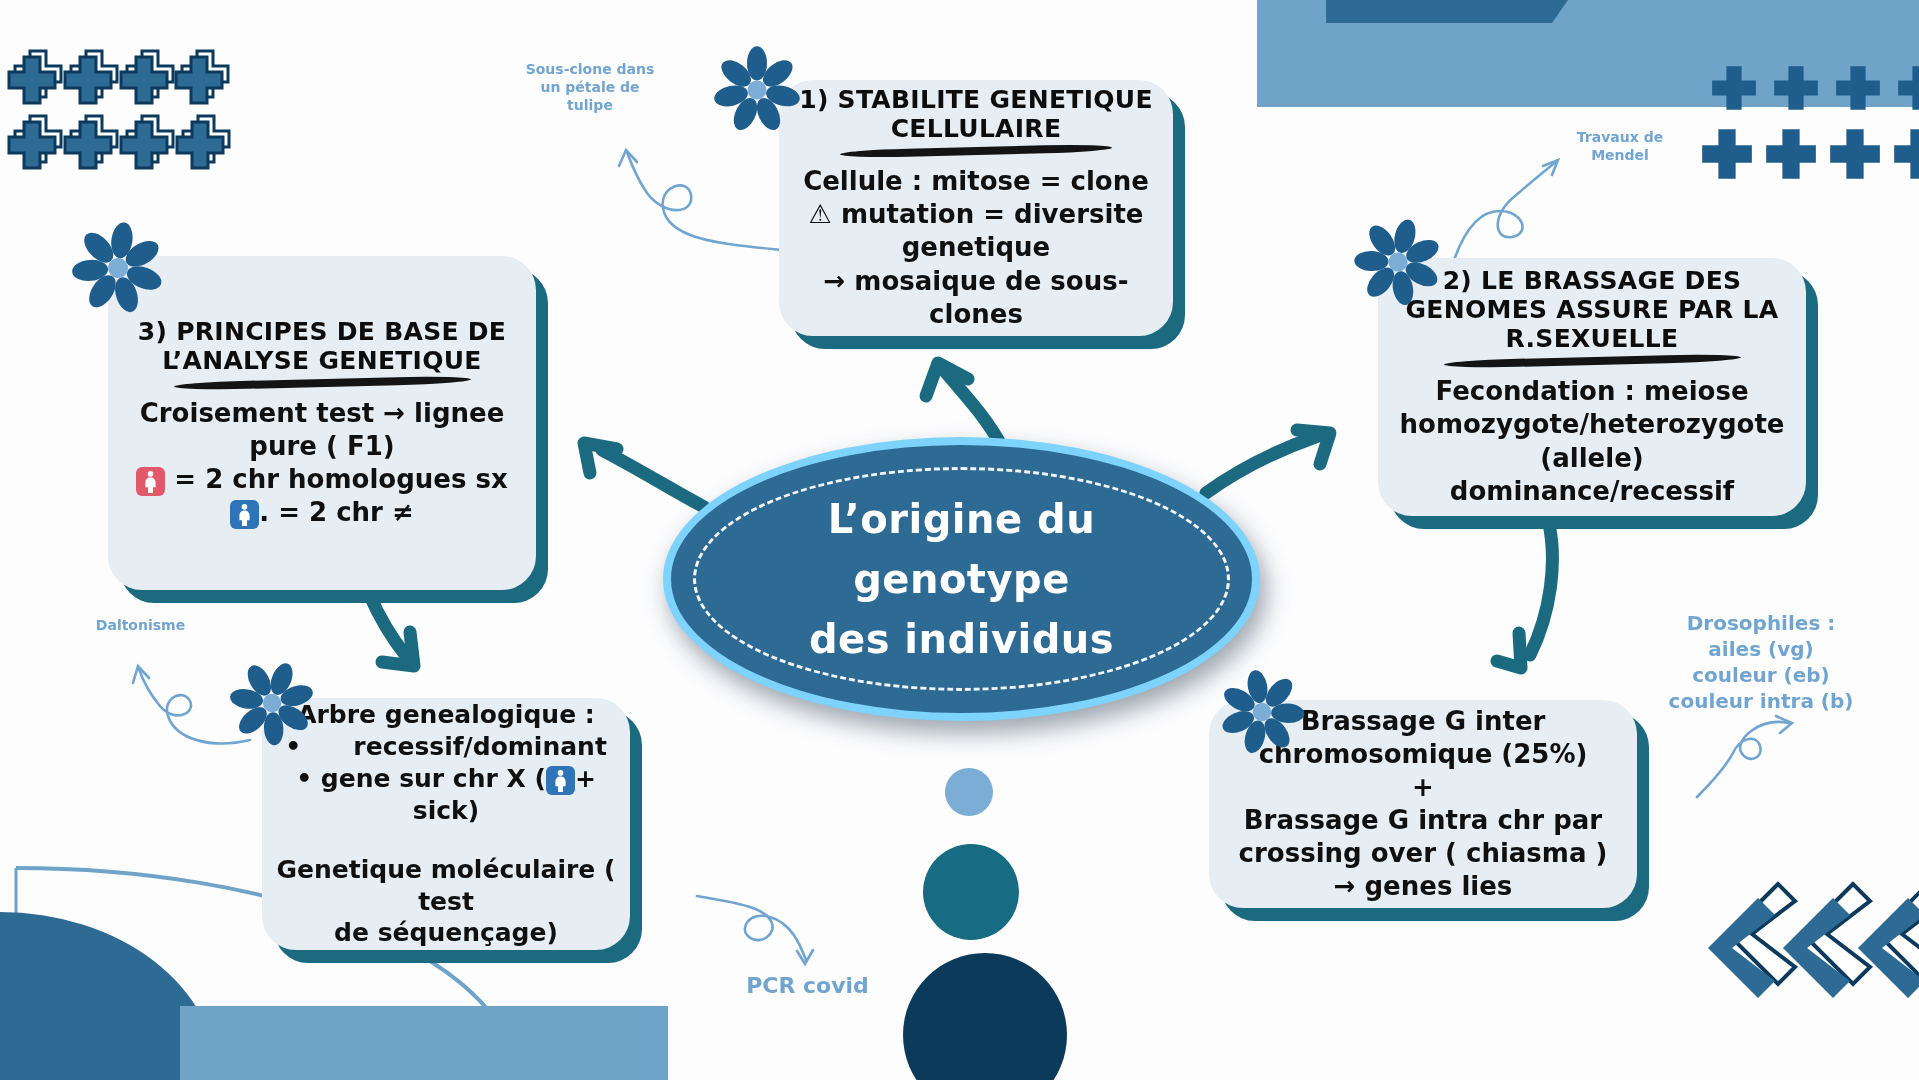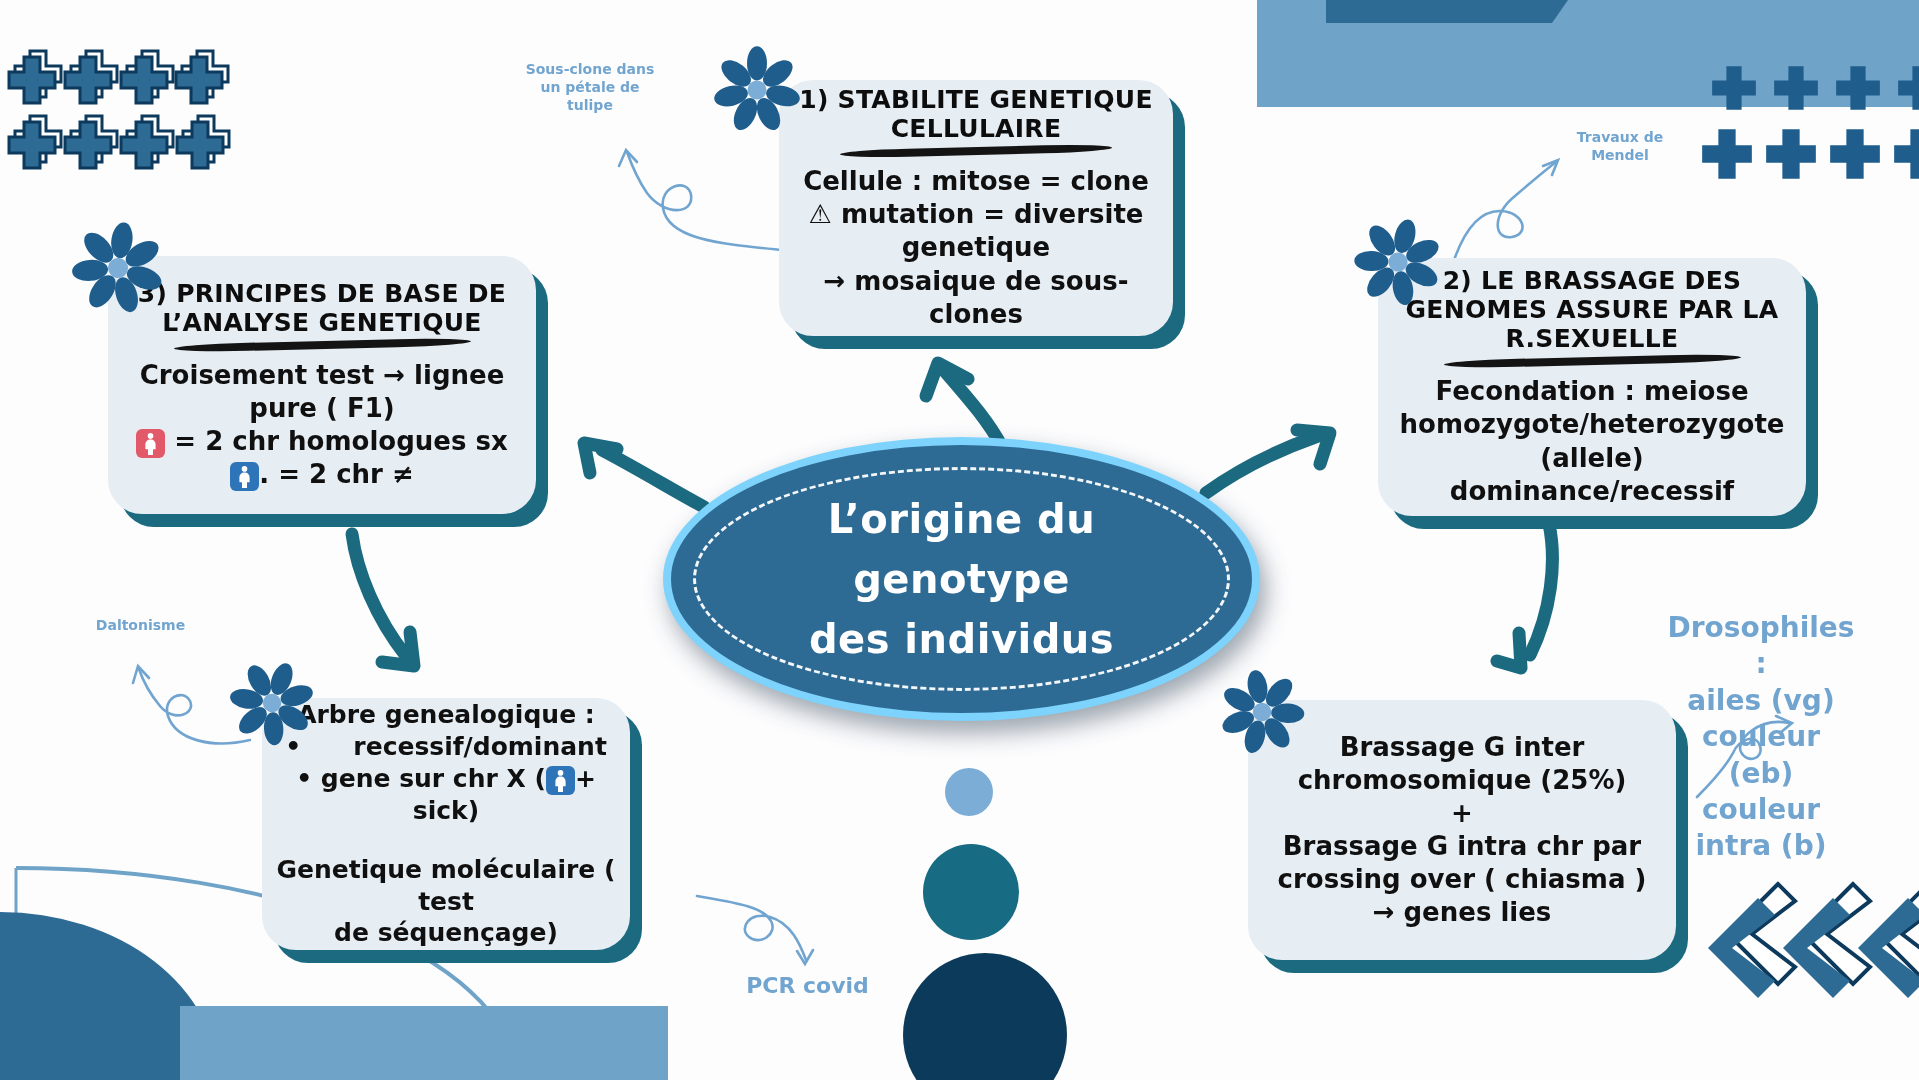--- a/index.html
+++ b/index.html
@@ -30,21 +30,21 @@
                 background:#7dd3fc;border-radius:50%;box-shadow:6px 12px 24px rgba(35,55,75,.45);}
   .ellipse-inner{position:absolute;inset:8px;background:var(--blue);border-radius:50%;
                  display:flex;align-items:center;justify-content:center;}
   .ellipse-dash{position:absolute;inset:22px;border:3px dashed rgba(255,255,255,.95);border-radius:50%;}
   .ellipse-text{position:relative;color:#fff;font-weight:bold;font-size:40px;line-height:1.5;
                 text-align:center;white-space:pre-line;letter-spacing:.5px;}
 
   
   .label{position:absolute;z-index:2;color:var(--label);font-weight:bold;font-size:14px;
          line-height:1.3;text-align:center;white-space:pre-line;}
-  .lbl-drosophiles{font-size:28px;text-align:center;}
+  .lbl-drosophiles{font-size:20px;text-align:center;}
   .lbl-pcr{font-size:22px;}
 </style>
 </head>
 <body>
 
 <div id="canvas">
 
   <svg class="layer bg" viewBox="0 0 1919 1080">
     <defs>
       <path id="plus-shape" d="M -8 -23 L 8 -23 L 8 -8 L 23 -8 L 23 8 L 8 8 L 8 23 L -8 23 L -8 8 L -23 8 L -23 -8 L -8 -8 Z"></path>
@@ -183,21 +183,21 @@
 R.SEXUELLE</div>
     <div class="swoosh"></div>
     <div class="box-body">
         <div class="bline">Fecondation : meiose</div>
         <div class="bline">homozygote/heterozygote</div>
         <div class="bline">(allele)</div>
         <div class="bline">dominance/recessif</div>
       </div>
   </div>
 
-  <div class="box" style="left:108px;top:256px;width:428px;height:258px;">
+  <div class="box" style="left:108px;top:256px;width:428px;height:334px;">
     <div class="box-title">3) PRINCIPES DE BASE DE
 L’ANALYSE GENETIQUE</div>
     <div class="swoosh"></div>
     <div class="box-body">
         <div class="bline">Croisement test → lignee</div>
         <div class="bline">pure ( F1)</div>
         <div class="bline"><span class="badge female">
             <svg viewBox="0 0 24 24">
               <use href="#person-sym"></use>
             </svg>
@@ -218,21 +218,21 @@
             <svg viewBox="0 0 24 24">
               <use href="#person-sym"></use>
             </svg>
           </span>+ sick)</div>
         <div class="bline"></div>
         <div class="bline">Genetique moléculaire ( test</div>
         <div class="bline">de séquençage)</div>
       </div>
   </div>
 
-  <div class="box" style="left:1248px;top:700px;width:428px;height:260px;justify-content:center;">
+  <div class="box" style="left:1209px;top:700px;width:428px;height:208px;justify-content:center;">
     <div class="box-body">
         <div class="bline">Brassage G inter</div>
         <div class="bline">chromosomique (25%)</div>
         <div class="bline">+</div>
         <div class="bline">Brassage G intra chr par</div>
         <div class="bline">crossing over ( chiasma )</div>
         <div class="bline">→ genes lies</div>
       </div>
   </div>
 

